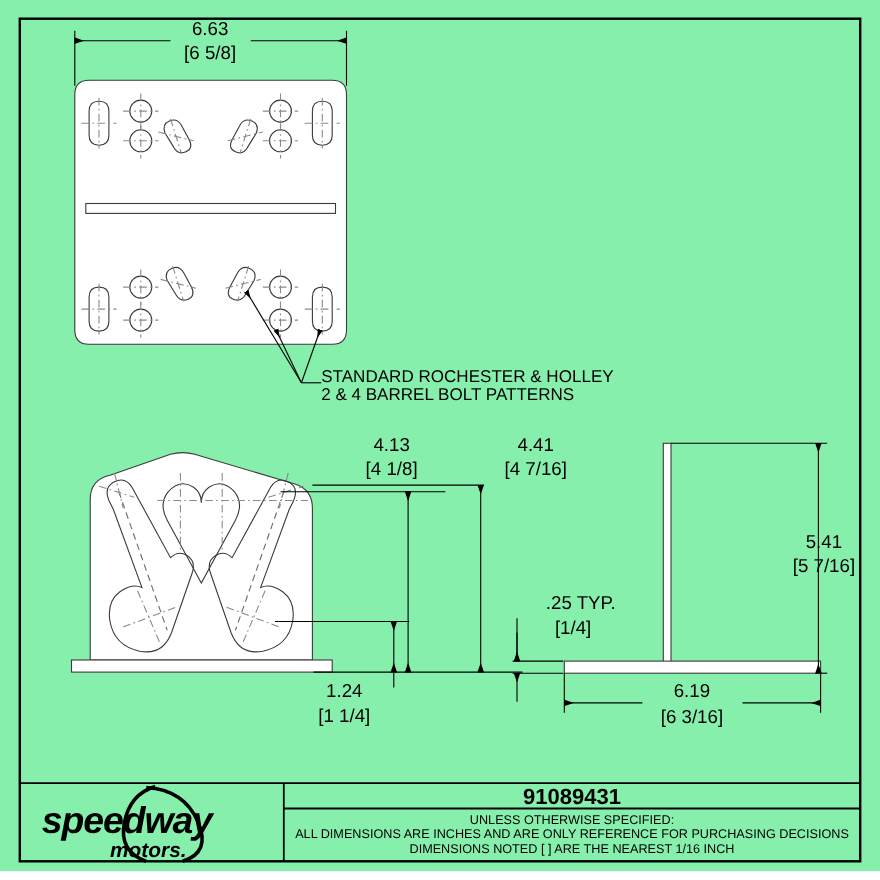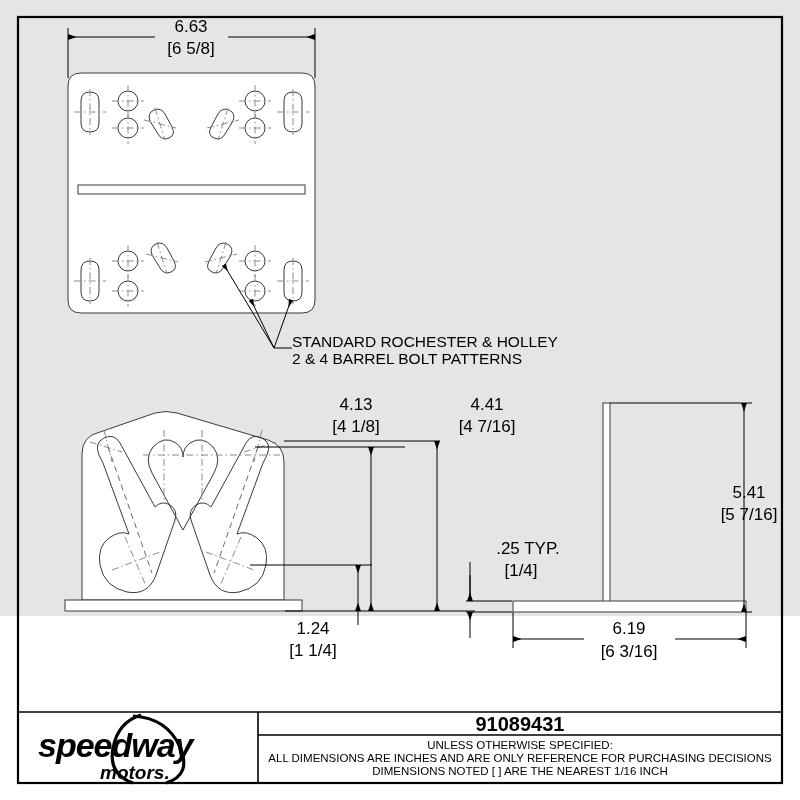--- a/index.html
+++ b/index.html
@@ -9,22 +9,22 @@
   }
   body {
     width: 800px;
     height: 800px;
     font-family: "Liberation Sans", sans-serif;
     overflow: hidden;
   }
   #sheet {
     position: relative;
     width: 800px;
-    height: 616px;
-    background: #e5e5e5;
+    height: 792px;
+    background: #86efac;
   }
   #drawing-svg {
     position: absolute;
     left: 0;
     top: 0;
     width: 800px;
     height: 800px;
   }
   text {
     font-family: "Liberation Sans", sans-serif;

